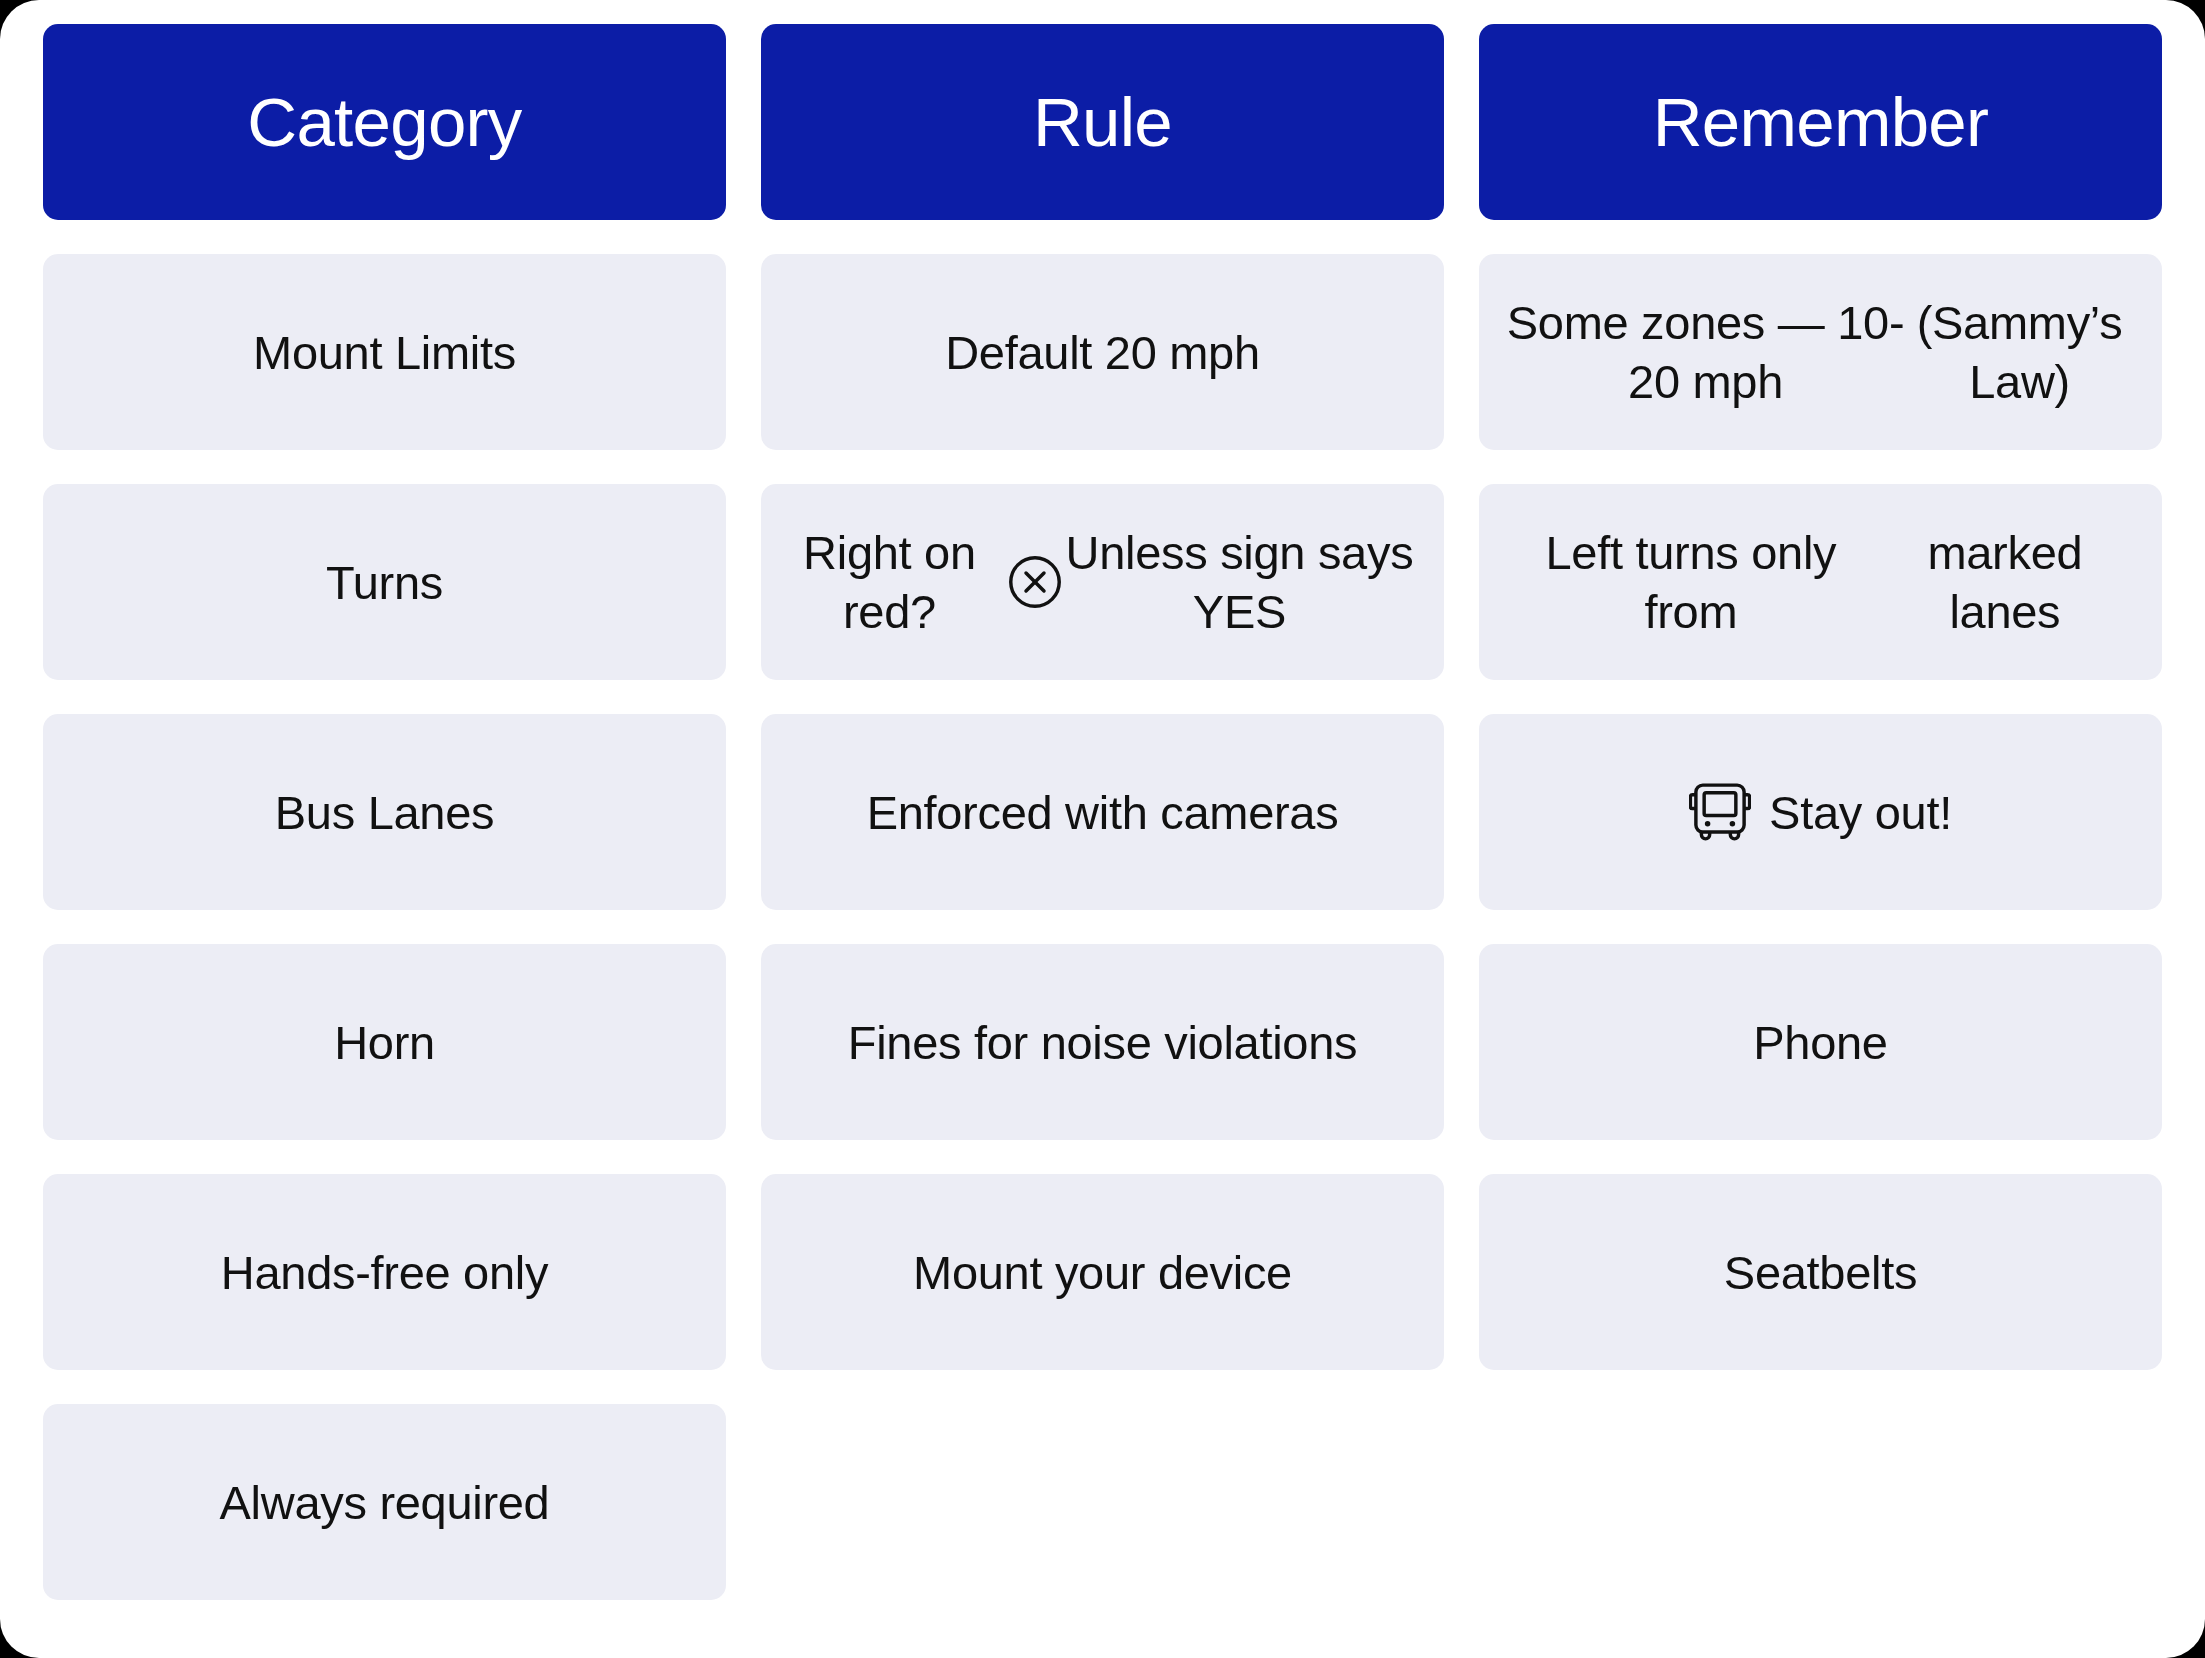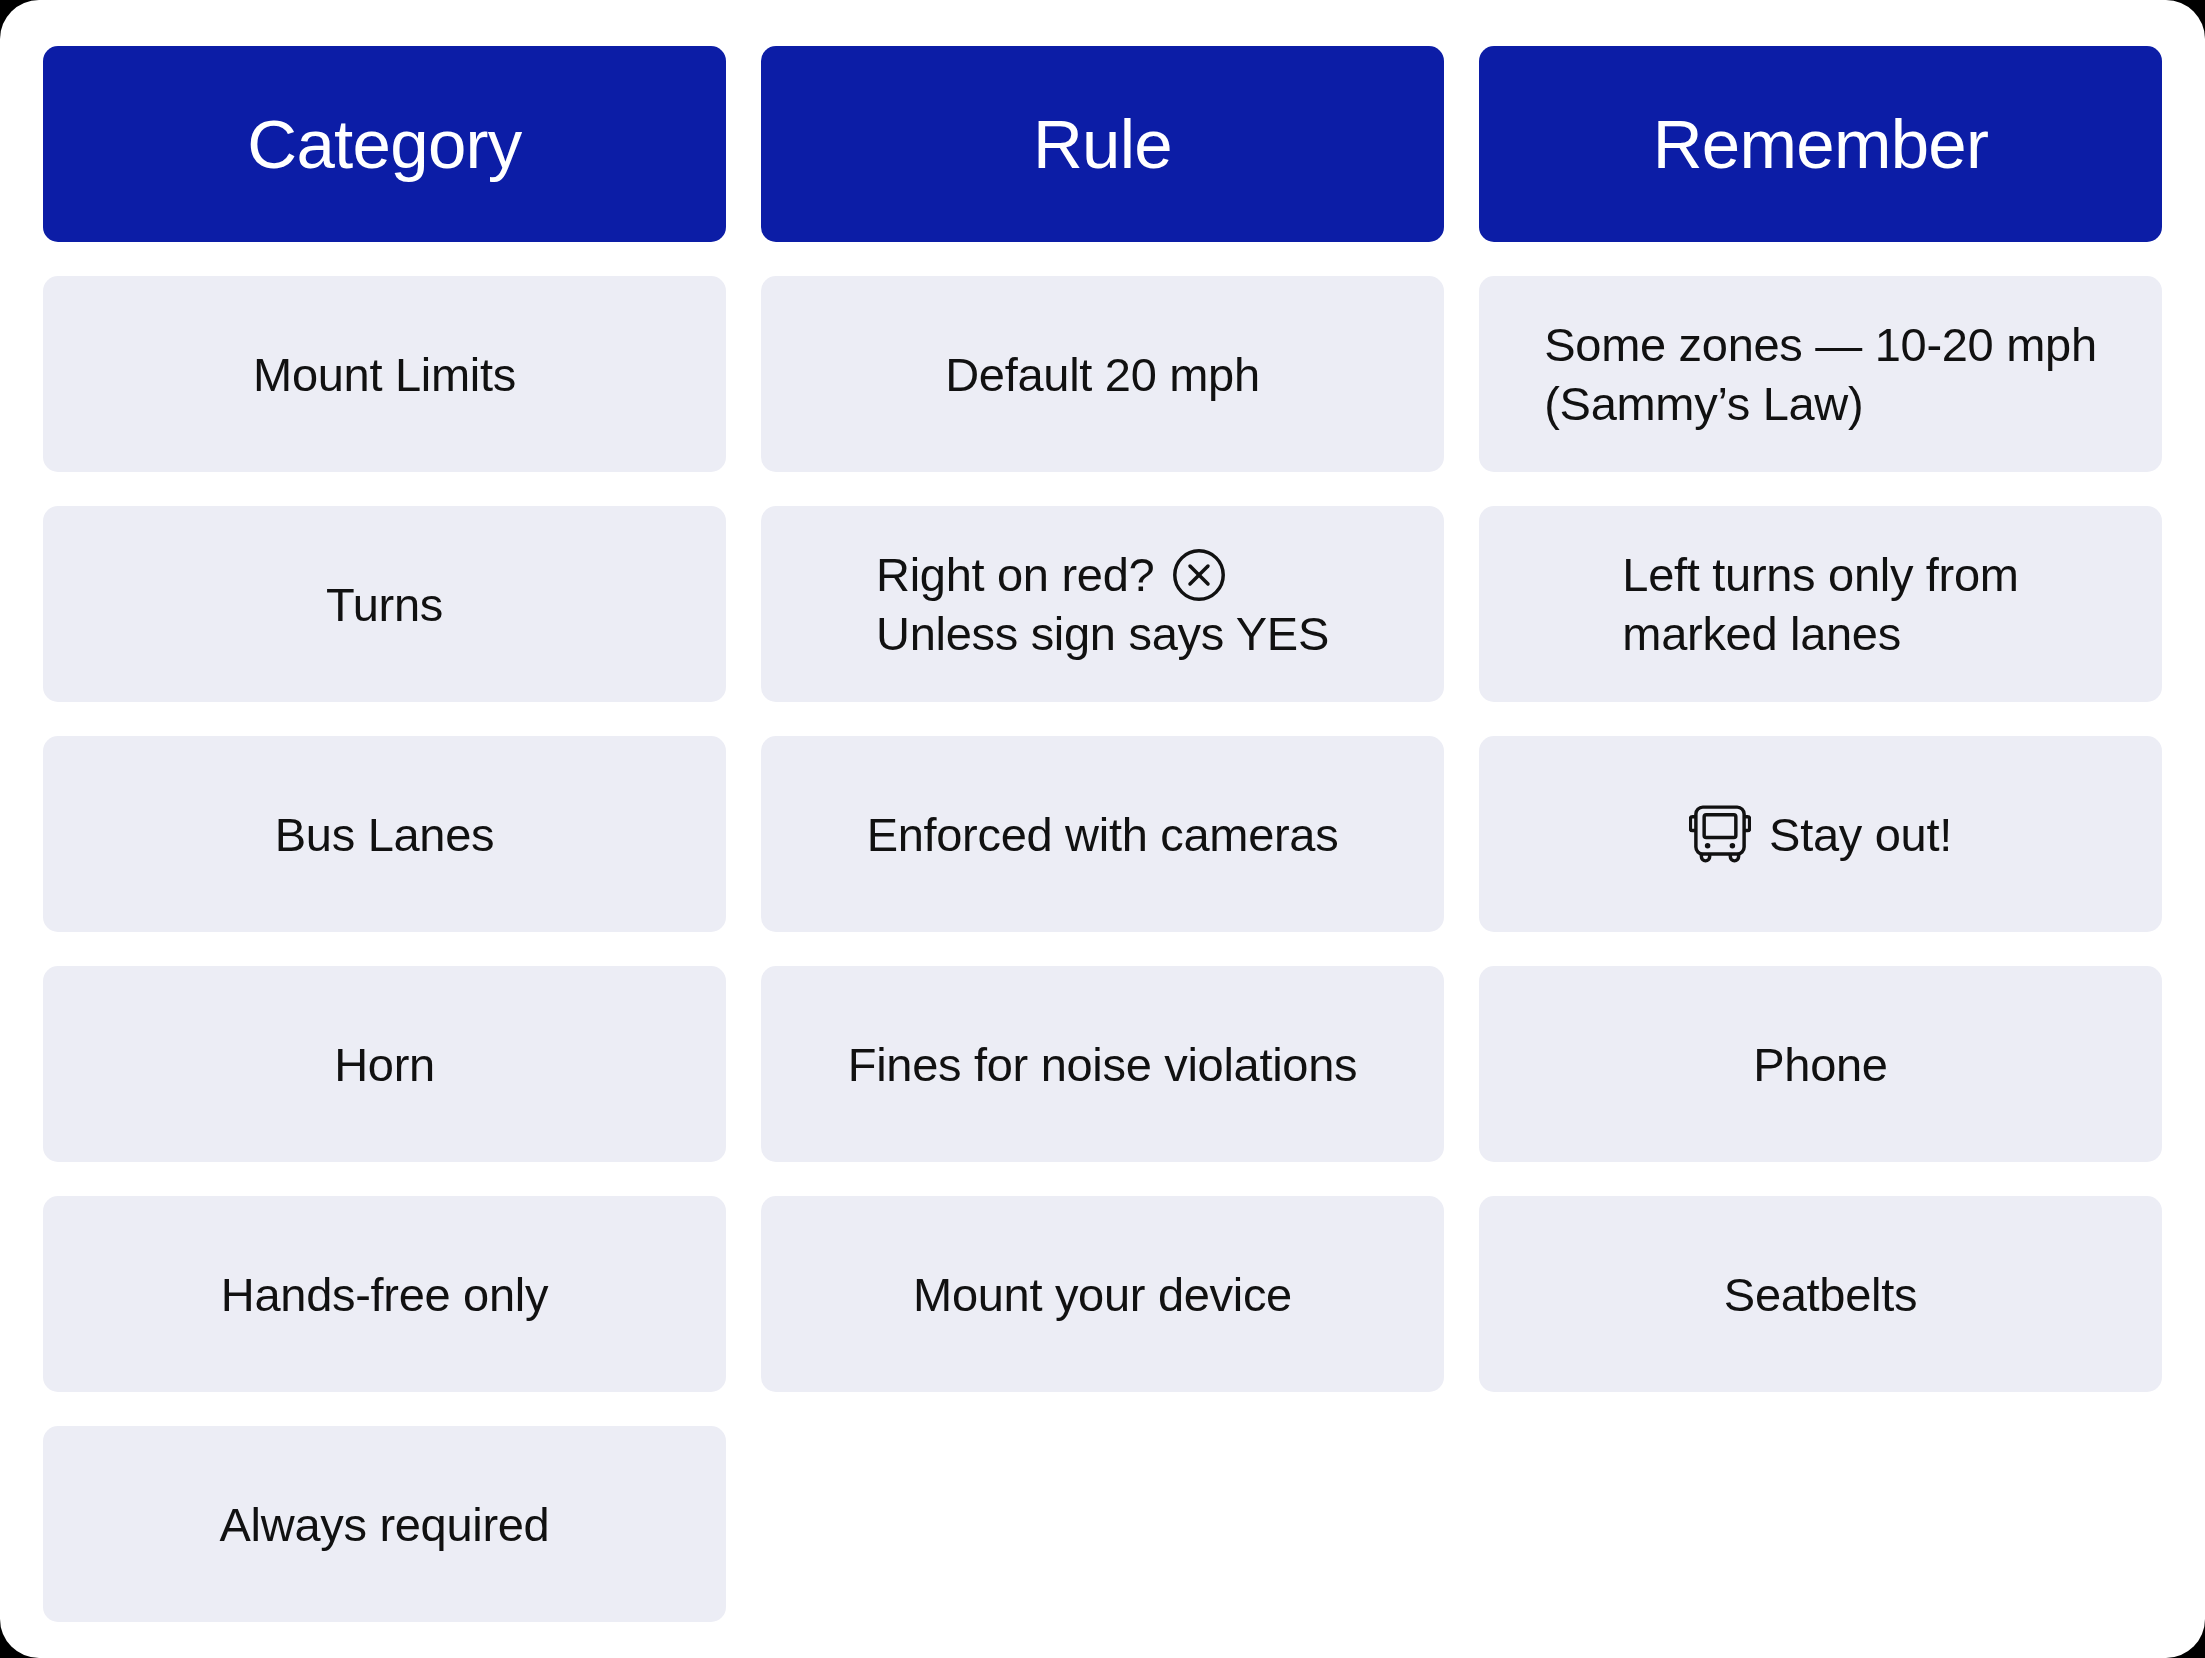--- a/index.html
+++ b/index.html
@@ -17,21 +17,21 @@
     position: absolute;
     left: 0; top: 0;
     width: 2205px;
     height: 1658px;
     background: #ffffff;
     border-radius: 39px;
   }
   .grid {
     position: absolute;
     left: 43px;
-    top: 46px;
+    top: 24px;
     width: 2120px;
     display: grid;
     grid-template-columns: 683px 683px 683px;
     column-gap: 35px;
     row-gap: 34px;
   }
   .cell {
     height: 196px;
     border-radius: 15px;
     display: flex;
@@ -54,21 +54,21 @@
     line-height: 59px;
     letter-spacing: -0.3px;
   }
   .line { display: block; }
   .inline-row {
     display: inline-flex;
     align-items: center;
     gap: 18px;
   }
   .icon svg { display: block; }
-  .stack { display: flex; flex-direction: column; align-items: flex-start; }
+  .stack { display: flex; flex-direction: row; align-items: flex-end; }
 </style>
 </head>
 <body>
 
 <div class="card">
   <div class="grid">
 
     <div class="cell head">
       <span>Category</span>
     </div>

